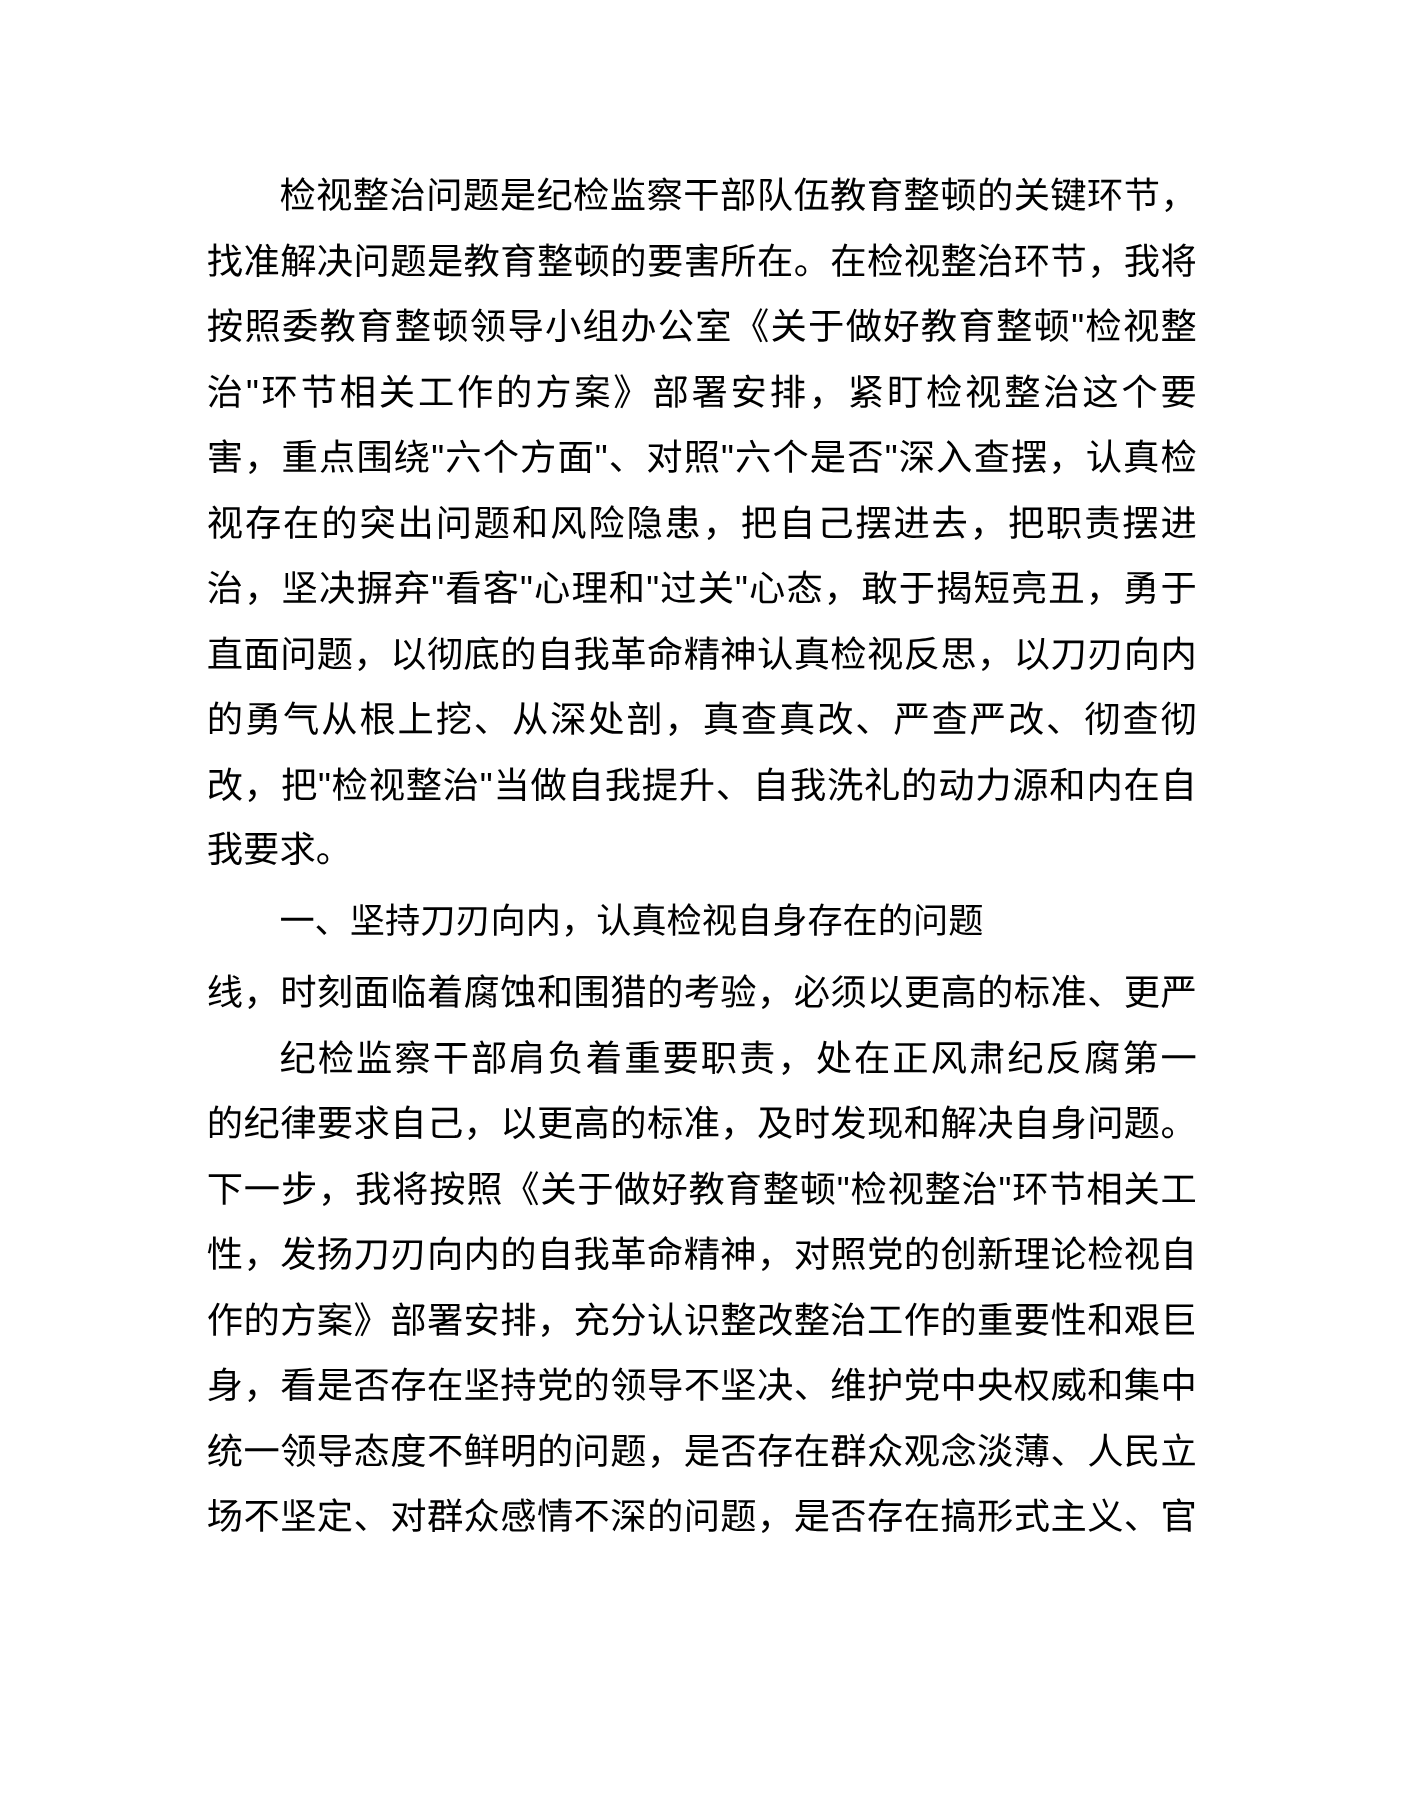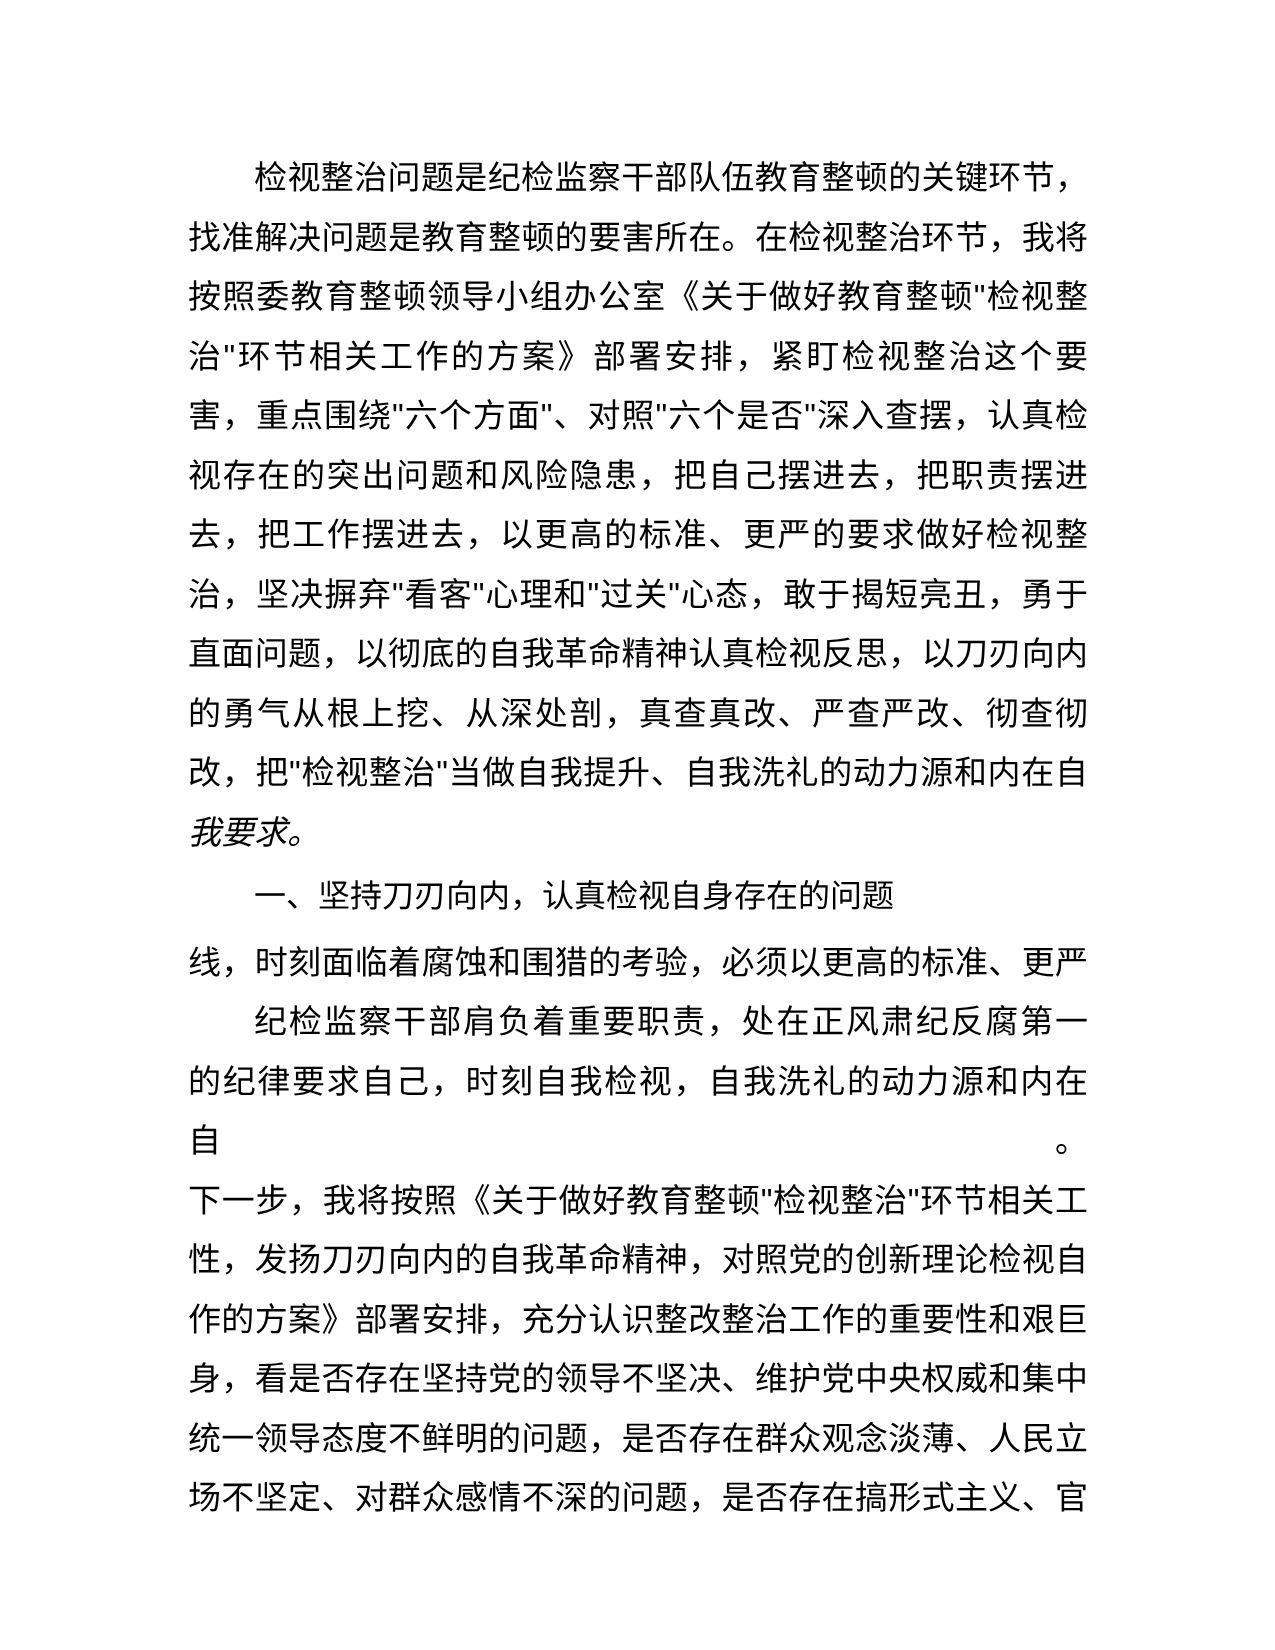--- a/index.html
+++ b/index.html
@@ -28,21 +28,20 @@
     text-align: justify;
     text-align-last: justify;
     letter-spacing: 0;
     white-space: normal;
   }
   .doc-line.first-line {
     text-indent: 66px;
   }
   .doc-line.last-line {
     text-align-last: left;
-    font-style: italic;
   }
   .section-heading {
     font-size: 32px;
     line-height: 59.5px;
     color: #000000;
     text-align: left;
     text-align-last: left;
     text-indent: 66px;
     margin: 5px 0 6px 0;
     font-weight: normal;
@@ -56,34 +55,33 @@
 
 <div class="page">
 
   <div class="paragraph">
     <div class="doc-line first-line">检视整治问题是纪检监察干部队伍教育整顿的关键环节，</div>
     <div class="doc-line">找准解决问题是教育整顿的要害所在。在检视整治环节，我将</div>
     <div class="doc-line">按照委教育整顿领导小组办公室《关于做好教育整顿"检视整</div>
     <div class="doc-line">治"环节相关工作的方案》部署安排，紧盯检视整治这个要</div>
     <div class="doc-line">害，重点围绕"六个方面"、对照"六个是否"深入查摆，认真检</div>
     <div class="doc-line">视存在的突出问题和风险隐患，把自己摆进去，把职责摆进</div>
-    <div class="doc-line">去，把工作摆进去，以更高的标准、更严的要求做好检视整</div>
     <div class="doc-line">治，坚决摒弃"看客"心理和"过关"心态，敢于揭短亮丑，勇于</div>
     <div class="doc-line">直面问题，以彻底的自我革命精神认真检视反思，以刀刃向内</div>
     <div class="doc-line">的勇气从根上挖、从深处剖，真查真改、严查严改、彻查彻</div>
     <div class="doc-line">改，把"检视整治"当做自我提升、自我洗礼的动力源和内在自</div>
     <div class="doc-line last-line">我要求。</div>
   </div>
 
   <div class="section-heading">一、坚持刀刃向内，认真检视自身存在的问题</div>
 
   <div class="paragraph">
     <div class="doc-line">线，时刻面临着腐蚀和围猎的考验，必须以更高的标准、更严</div>
     <div class="doc-line first-line">纪检监察干部肩负着重要职责，处在正风肃纪反腐第一</div>
-    <div class="doc-line">的纪律要求自己，时刻自我检视，自我洗礼的动力源和内在自。</div>
+    <div class="doc-line">的纪律要求自己，以更高的标准，及时发现和解决自身问题。</div>
     <div class="doc-line">下一步，我将按照《关于做好教育整顿"检视整治"环节相关工</div>
     <div class="doc-line">性，发扬刀刃向内的自我革命精神，对照党的创新理论检视自</div>
     <div class="doc-line">作的方案》部署安排，充分认识整改整治工作的重要性和艰巨</div>
     <div class="doc-line">身，看是否存在坚持党的领导不坚决、维护党中央权威和集中</div>
     <div class="doc-line">统一领导态度不鲜明的问题，是否存在群众观念淡薄、人民立</div>
     <div class="doc-line">场不坚定、对群众感情不深的问题，是否存在搞形式主义、官</div>
   </div>
 
 </div>
 

